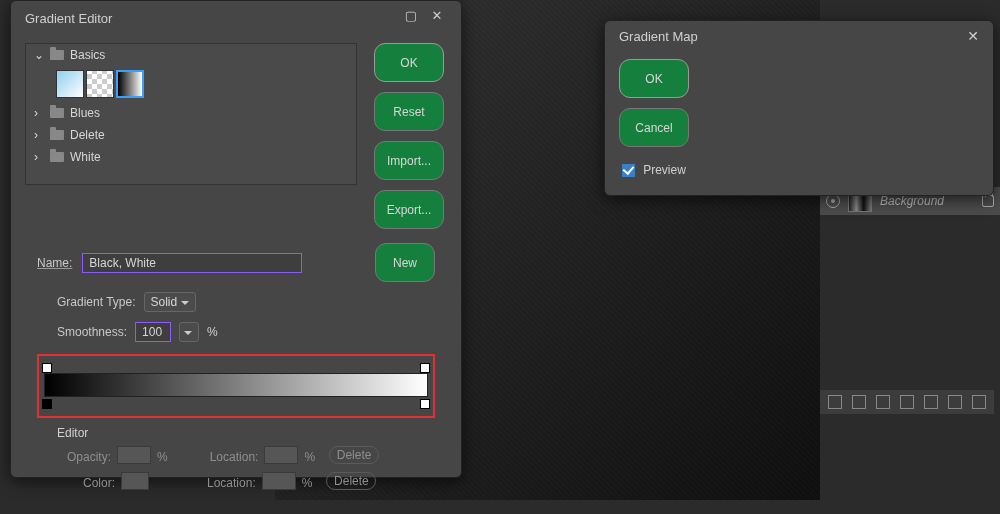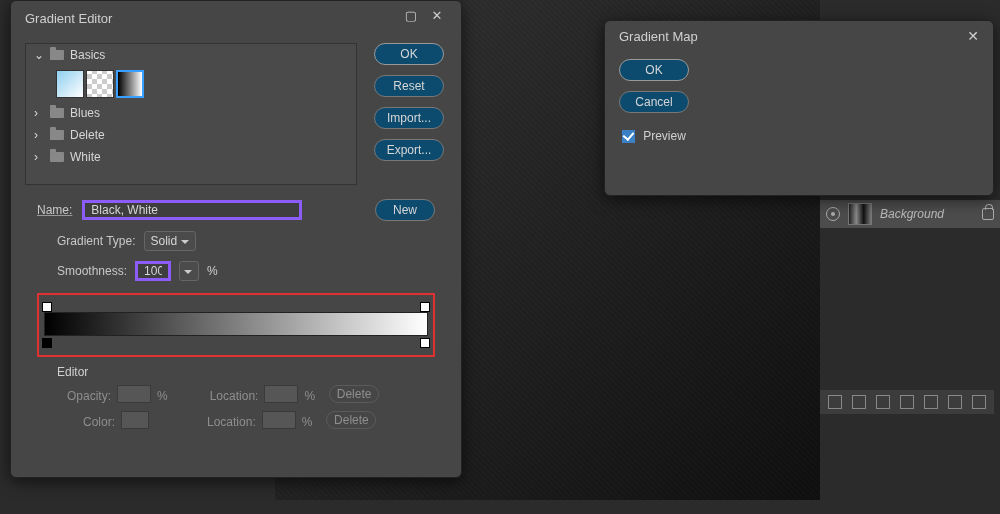--- a/index.html
+++ b/index.html
@@ -3,59 +3,59 @@
   <meta charset="utf-8">
   <style>
     * { box-sizing: border-box; margin: 0; padding: 0; font-family: "Segoe UI", Tahoma, sans-serif; }
     body { background: #2b2b2b; width: 1000px; height: 514px; position: relative; overflow: hidden; color: #d0d0d0; font-size: 12px; }
     
     
     .canvas-image { position: absolute; left: 275px; top: 0; width: 545px; height: 500px; background: linear-gradient(135deg,#363636,#0a0a0a); }
     .canvas-image::after { content:""; position:absolute; inset:0; background: repeating-linear-gradient(45deg,#222 0,#222 2px,#333 2px,#333 4px); opacity:.18; }
     
     
-    .layers { position: absolute; left: 820px; top: 200px; right: 0; height: 28px; background: #4c4c4c; display:flex; align-items:center; gap:8px; padding:0 6px; }
+    .layers { position: absolute; left: 820px; top: 187px; right: 0; height: 28px; background: #4c4c4c; display:flex; align-items:center; gap:8px; padding:0 6px; }
     .eye { width:14px; height:14px; border:1px solid #aaa; border-radius:50%; position:relative;}
     .eye::after{content:"";position:absolute;left:4px;top:4px;width:4px;height:4px;background:#aaa;border-radius:50%;}
     .thumb { width:24px; height:22px; background:linear-gradient(90deg,#222,#888,#111,#777); border:1px solid #777;}
     .layer-name { font-style: italic; color:#bbb; }
     .lock { margin-left:auto; width:12px; height:12px; border:1px solid #aaa; border-radius:2px; position:relative;}
     .lock::after{content:"";position:absolute;top:-5px;left:2px;width:6px;height:5px;border:1px solid #aaa;border-bottom:none;border-radius:4px 4px 0 0;}
     .bottom-icons { position:absolute; left:820px; top:390px; right:6px; height:24px; background:#3c3c3c; display:flex; justify-content:flex-end; gap:10px; align-items:center; padding:0 8px; color:#aaa;}
     .bic { width:14px; height:14px; border:1px solid #888;}
     
     
     .dialog { position: absolute; background: #464646; border: 1px solid #222; border-radius: 6px; box-shadow: 0 4px 16px rgba(0,0,0,.6); }
     .ge { left: 10px; top: 0px; width: 452px; height: 478px; }
     .titlebar { height: 34px; display:flex; align-items:center; padding:0 14px; font-size:13px; }
     .titlebar .wbtn { width:20px; height:20px; text-align:center; color:#ccc; margin-left:6px;}
     .body { display:flex; padding:8px 14px 14px 14px; gap:14px;}
     .leftcol { flex:1;}
     .rightcol { width:76px; display:flex; flex-direction:column; gap:10px; align-items:center;}
-    .btn { width:70px; height:22px; border:1px solid #777; background:#0c4a6e; color:#d6d6d6; border-radius:11px; font-size:12px; display:flex; align-items:center; justify-content:center; }
+    .btn { width:70px; height:39px; border:1px solid #777; background:#15803d; color:#d6d6d6; border-radius:11px; font-size:12px; display:flex; align-items:center; justify-content:center; }
     .btn.primary { border-color:#999; }
     
     .presets-label { display:flex; justify-content:space-between; align-items:center; margin-bottom:6px;}
     .gear { color:#d0d0d0; font-size:13px;}
     .presets-box { border:1px solid #333; background:#4a4a4a; height:142px; overflow:hidden;}
     .folder-row { display:flex; align-items:center; gap:6px; padding:4px 8px; color:#d6d6d6; border-bottom:0; }
     .chev { width:10px; display:inline-block;}
     .folder-ic { width:14px; height:10px; background:#888; border-radius:1px; position:relative; display:inline-block;}
     .folder-ic::before{content:"";position:absolute;top:-3px;left:0;width:6px;height:3px;background:#888;border-radius:1px 1px 0 0;}
     .swatches { display:flex; gap:2px; padding:4px 0 4px 30px; }
     .sw { width:28px; height:28px; border:1px solid #333;}
     .sw.sel { border:2px solid #39a0ff; }
     .sw1 { background: linear-gradient(135deg,#8fcff0,#fff);} 
     .sw2 { background: repeating-conic-gradient(#ccc 0% 25%,#fff 0% 50%) 0/10px 10px;}
     .sw3 { background: linear-gradient(90deg,#000,#fff);}
     
     .row { display:flex; align-items:center; gap:8px; margin-top:10px;}
     .label { color:#c8c8c8; }
     .ul { text-decoration: underline; text-decoration-color:#999;}
-    .input { background:#3e3e3e; border:3px solid #8b5cf6; color:#d6d6d6; height:20px; padding:0 6px; font-size:12px;}
+    .input { background:#3e3e3e; border:1px solid #8b5cf6; color:#d6d6d6; height:20px; padding:0 6px; font-size:12px;}
     .select { background:#4b4b4b; border:1px solid #666; color:#d6d6d6; height:20px; padding:0 18px 0 6px; position:relative; border-radius:3px; display:inline-flex; align-items:center;}
     .select::after{content:"";position:absolute;right:6px;top:8px;border:4px solid transparent;border-top-color:#ccc;}
     
     .highlight { border:2px solid #e03030; padding:7px 5px; margin-top:12px;}
     .grad-bar { height:24px; background: linear-gradient(90deg,#000,#fff); border:1px solid #222;}
     .stops-row { height:10px; position:relative;}
     .stop { width:10px; height:10px; border:1px solid #000; position:absolute; top:0;}
     .stop.white { background:#fff;}
     .stop.black { background:#000;}
     

